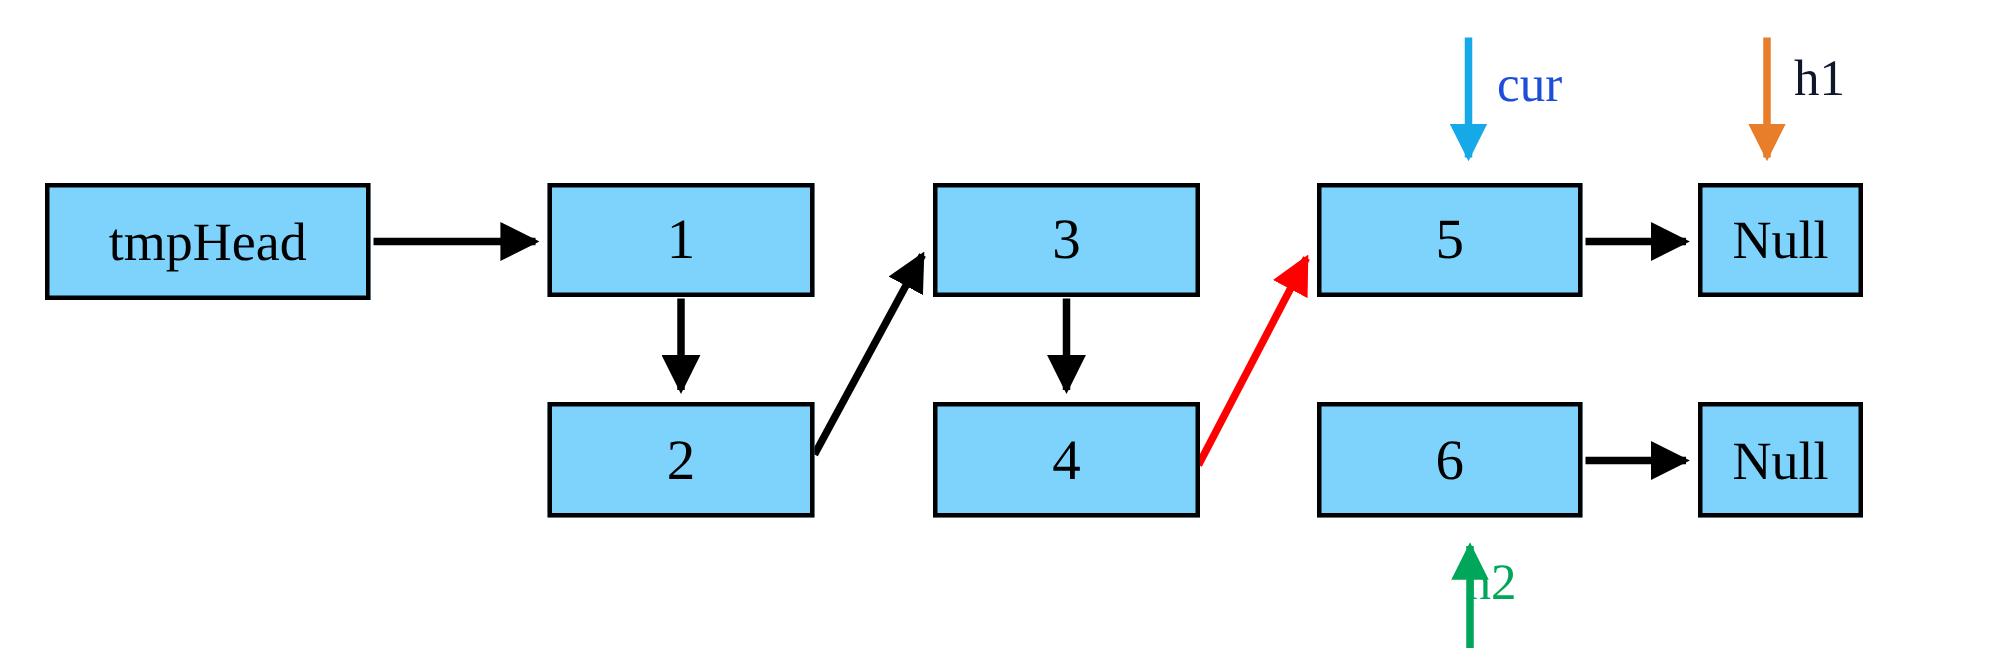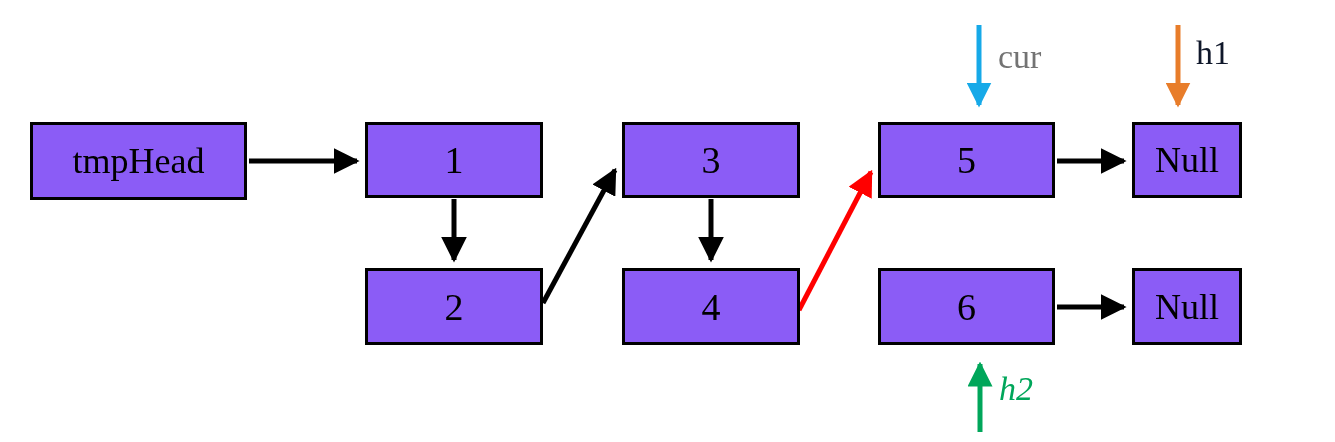--- a/index.html
+++ b/index.html
@@ -19,21 +19,21 @@
     position: absolute;
     left: 0;
     top: 0;
     width: 1335px;
     height: 442px;
   }
   .node-box {
     position: absolute;
     box-sizing: border-box;
     border: 3px solid #000000;
-    background: #8b5cf6;
+    background: #7dd3fc;
     display: flex;
     align-items: center;
     justify-content: center;
     color: #000000;
     font-family: "Liberation Serif", "DejaVu Serif", serif;
     line-height: 1;
   }
   .node-label {
     font-size: 38px;
     letter-spacing: 0px;
@@ -120,19 +120,19 @@
   </div>
 
   <div class="node-box" style="left:1132px; top:122px; width:110px; height:76px;">
     <span class="node-label" style="font-size:36px;">Null</span>
   </div>
 
   <div class="node-box" style="left:1132px; top:268px; width:110px; height:77px;">
     <span class="node-label" style="font-size:36px;">Null</span>
   </div>
 
-  <div class="ptr-label" style="left:998px; top:40px; color:#737373;">cur</div>
+  <div class="ptr-label" style="left:998px; top:40px; color:#1d4ed8;">cur</div>
 
   <div class="ptr-label" style="left:1196px; top:36px; color:#0f172a;">h1</div>
 
-  <div class="ptr-label" style="left:999px; top:372px; color:#00a65a;font-style:italic;">h2</div>
+  <div class="ptr-label" style="left:977px; top:372px; color:#00a65a;">h2</div>
 
 </div>
 
 </body></html>

